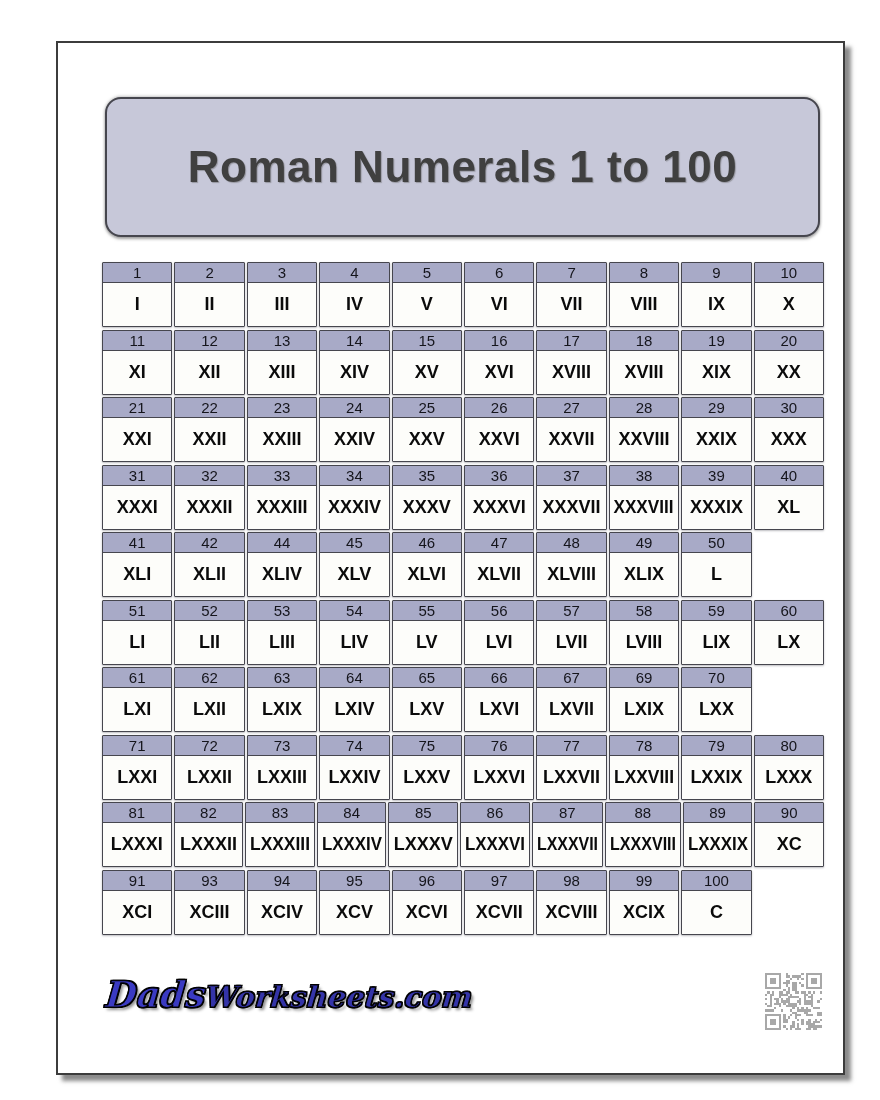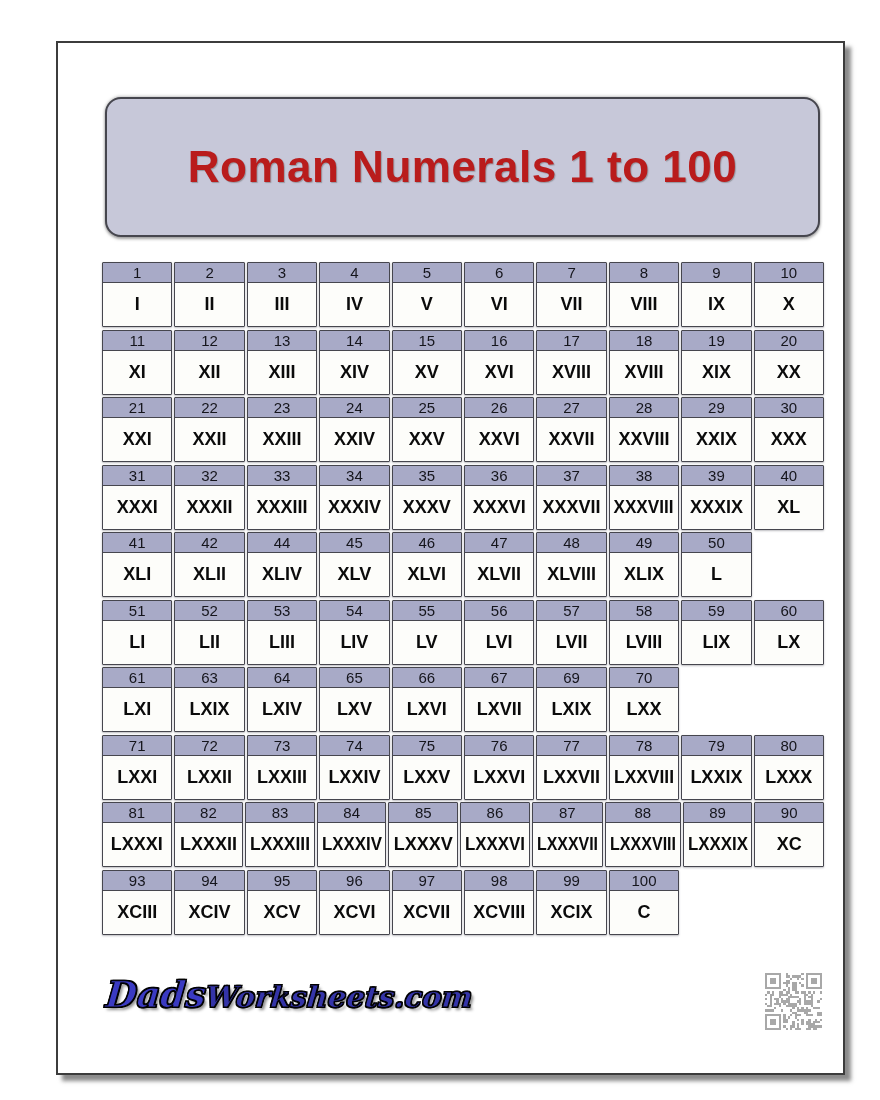--- a/index.html
+++ b/index.html
@@ -14,21 +14,21 @@
 
   .title-box {
     position:absolute; left:47px; top:54px; width:715px; height:140px;
     background:var(--title-box-bg,#c7c8d9);
     border:2px solid var(--cell-border,#46464e);
     border-radius:16px;
     box-shadow:0 2px 3px rgba(70,70,70,0.5), 0 -1px 3px rgba(135,135,135,0.45);
     display:flex; align-items:center; justify-content:center;
   }
   .title-box h1 {
-    font-size:44px; font-weight:bold; color:#b91c1c; letter-spacing:0.5px;
+    font-size:44px; font-weight:bold; color:#404040; letter-spacing:0.5px;
     text-shadow:1px 1px 1px rgba(90,90,90,0.45);
   }
 
   .numerals-table { position:absolute; left:44px; top:219px; width:722px; }
   .group {
     display:grid; grid-template-columns:repeat(10,1fr);
     column-gap:2px; margin-bottom:2.5px;
   }
   .cell {
     border:1.5px solid var(--cell-border,#46464e);
@@ -446,20 +446,26 @@
         </div>
       </div>
       <div class="group">
         <div class="cell">
           <div class="cell-header">61</div>
           <div class="cell-value">
             <span>LXI</span>
           </div>
         </div>
         <div class="cell">
+          <div class="cell-header">62</div>
+          <div class="cell-value">
+            <span>LXII</span>
+          </div>
+        </div>
+        <div class="cell">
           <div class="cell-header">63</div>
           <div class="cell-value">
             <span>LXIX</span>
           </div>
         </div>
         <div class="cell">
           <div class="cell-header">64</div>
           <div class="cell-value">
             <span>LXIV</span>
           </div>
@@ -613,20 +619,26 @@
           </div>
         </div>
         <div class="cell">
           <div class="cell-header">90</div>
           <div class="cell-value">
             <span>XC</span>
           </div>
         </div>
       </div>
       <div class="group">
+        <div class="cell">
+          <div class="cell-header">91</div>
+          <div class="cell-value">
+            <span>XCI</span>
+          </div>
+        </div>
         <div class="cell">
           <div class="cell-header">93</div>
           <div class="cell-value">
             <span>XCIII</span>
           </div>
         </div>
         <div class="cell">
           <div class="cell-header">94</div>
           <div class="cell-value">
             <span>XCIV</span>

